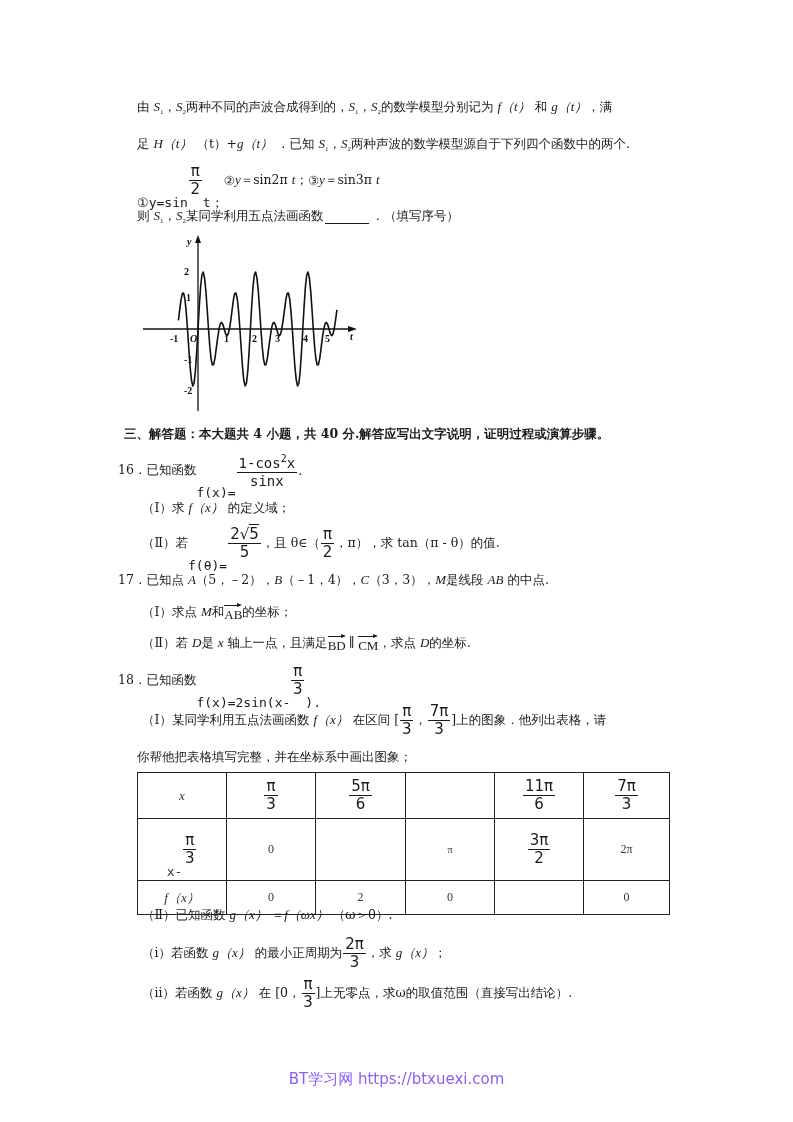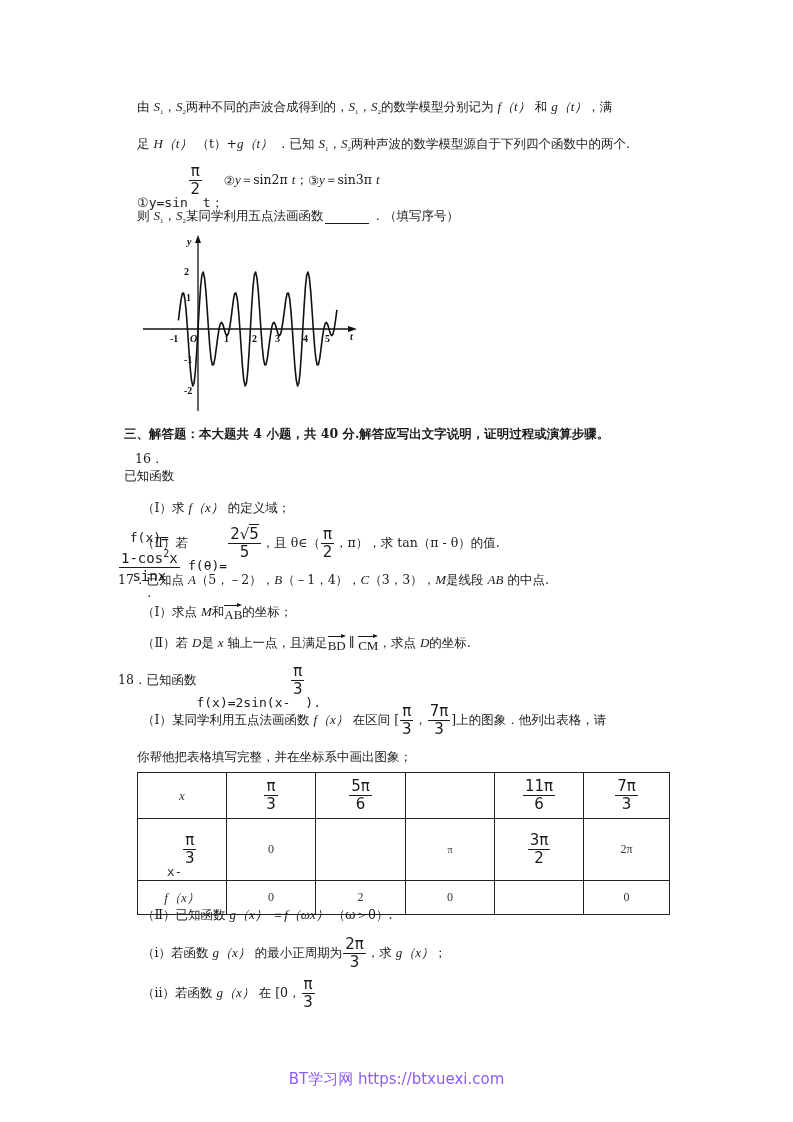--- a/index.html
+++ b/index.html
@@ -118,21 +118,21 @@
     <text x="44" y="45">2</text>
     <text x="46" y="71">1</text>
     <text x="44" y="133">-1</text>
     <text x="44" y="164">-2</text>
   </svg>
 
   <div class="line bold" style="left:108px; top:425px; height:18px;margin-left:16px;">
     <span class="t">三、解答题：本大题共 4 小题，共 40 分.解答应写出文字说明，证明过程或演算步骤。</span>
   </div>
 
-  <div class="line" style="left:118px; top:451px; height:38px;flex-direction:column;">
+  <div class="line" style="left:118px; top:451px; height:38px;">
     <span class="t">16．</span>
     <span class="t">已知函数</span>
     <span class="mono">f(x)=</span>
     <span class="frac mono-frac">
       <span class="num"><span>1-cos</span><sup>2</sup><span>x</span></span>
       <span class="den">sinx</span>
     </span>
     <span class="t">.</span>
   </div>
 
@@ -313,17 +313,18 @@
 
   <div class="line" style="left:142px; top:975px; height:36px;">
     <span class="t">（ⅱ）</span>
     <span class="t">若函数 </span>
     <span class="it">g（x）</span>
     <span class="t"> 在 [0，</span>
     <span class="frac">
       <span class="num">π</span>
       <span class="den">3</span>
     </span>
+    <span class="t">]上无零点，求ω的取值范围（直接写出结论）.</span>
   </div>
 
   <div class="footer">BT学习网 https://btxuexi.com</div>
 
 </div>
 
 </body></html>

